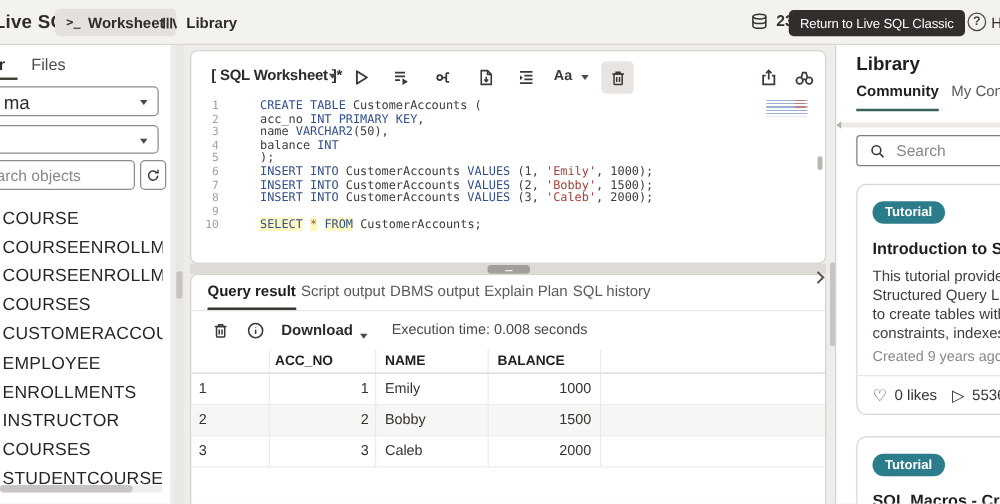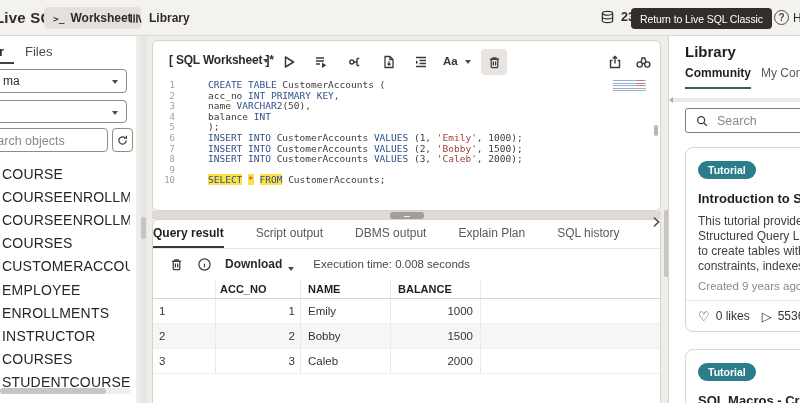--- a/index.html
+++ b/index.html
@@ -20,21 +20,21 @@
   .classic-btn { position:absolute; right:28px; top:8px; height:21px; display:flex; align-items:center; padding:0 9px; background:#322e2b; color:#fff; border-radius:4px; font-size:10.5px; letter-spacing:-.1px; white-space:nowrap; }
   .help-circle { position:absolute; right:11px; top:10px; width:15px; height:15px; border:1.4px solid #4d4a46; border-radius:50%; font-size:10px; font-weight:700; color:#4d4a46; display:flex; align-items:center; justify-content:center; }
   .help-frag { position:absolute; left:793px; top:11px; font-size:12px; color:#2f2c29; }
 
   
   #sidebar { position:absolute; left:0; top:36px; width:136px; height:367px; background:#fff; overflow:hidden; }
   .side-tab-nav { position:absolute; left:-56px; top:8px; font-size:13px; font-weight:600; color:#2f2c29; }
   .side-tab-underline { position:absolute; left:-56px; top:26px; width:70px; height:2px; background:#44403c; }
   .side-tab-files { position:absolute; left:25px; top:8px; font-size:13px; color:#4e4b47; }
   .sel { position:absolute; left:-40px; width:167px; height:24px; background:#fff; border:1px solid #8f8b87; border-radius:4px; }
-  .sel .val { position:absolute; left:42px; top:4px; font-size:12px; color:#2f2c29; }
+  .sel .val { position:absolute; left:42px; top:4px; font-size:15px; color:#2f2c29; }
   .sel .caret { position:absolute; right:8px; top:10px; }
   #schema-select { top:33px; }
   #select-2 { top:64px; height:23px; }
   .search-box { position:absolute; left:-30px; top:92px; width:138px; height:24px; border:1px solid #8f8b87; border-radius:4px; background:#fff; overflow:hidden; }
   .search-box .ph { position:absolute; left:11px; top:5px; font-size:12.5px; color:#8c8884; white-space:nowrap; }
   .refresh-btn { position:absolute; left:112px; top:92px; width:21px; height:24px; border:1px solid #8f8b87; border-radius:4px; background:#fff; display:flex; align-items:center; justify-content:center; }
   #object-list { position:absolute; left:0; top:126px; width:130px; }
   .obj-item { height:23.2px; display:flex; align-items:center; padding-left:2px; font-size:14px; letter-spacing:.2px; color:#262626; white-space:nowrap; overflow:hidden; }
   .side-hscroll { position:absolute; left:0; top:352px; width:130px; height:6px; background:#f0eeec; border-radius:3px; }
   .side-hscroll .thumb { position:absolute; left:0; top:0; width:106px; height:6px; background:#c7c4c1; border-radius:3px; }
@@ -52,37 +52,37 @@
   .aa-caret { position:absolute; left:312px; top:19px; }
   .trash-box { position:absolute; left:328px; top:8px; width:26px; height:26px; background:#e7e4e1; border-radius:4px; display:flex; align-items:center; justify-content:center; }
 
   #editor-lines { position:absolute; left:0; top:39px; right:10px; font-family:"DejaVu Sans Mono",monospace; font-size:9.5px; color:#3f3c39; }
   .cl { height:10.6px; line-height:10.6px; white-space:pre; }
   .ln { display:inline-block; width:22px; text-align:right; font-size:9px; color:#a5a19d; }
   .ct { position:absolute; left:55px; white-space:pre; }
   .tk-kw { color:#31508c; }
   .tk-str { color:#a5423a; }
   .tk-pl { color:#3f3c39; }
-  .tk-sel { background:#fde047; }
+  .tk-sel { background:#fef9c3; }
   .minimap { position:absolute; left:460px; top:39px; width:33px; height:13px;
     background:
       repeating-linear-gradient(to bottom, rgba(143,168,204,.9) 0 1px, rgba(0,0,0,0) 1px 2.6px);
   }
   .minimap .red { position:absolute; right:2px; top:0; width:8px; height:8px;
       background: repeating-linear-gradient(to bottom, rgba(192,122,114,.9) 0 1px, rgba(0,0,0,0) 1px 2.6px); }
   .ed-vthumb { position:absolute; right:2px; top:84px; width:4px; height:11px; background:#b8b5b2; border-radius:2px; }
 
   
   #splitter { position:absolute; left:152px; top:211px; width:509px; height:8px; background:#dedbd7; }
   #splitter .handle { position:absolute; left:50%; margin-left:-17px; top:0.5px; width:34px; height:7px; background:#a29e9a; border-radius:3px; }
   #splitter .notch { position:absolute; left:50%; margin-left:-3px; top:2px; width:6px; height:3px; border-bottom:1.5px solid #f1efec; }
 
   
   #results-card { position:absolute; left:152px; top:219px; width:509px; height:190px; background:#fff; border:1px solid #d6d2ce; border-radius:6px; overflow:hidden; }
-  #results-tabs { position:absolute; left:0; top:0; right:0; height:29px; display:flex; align-items:flex-end; gap:32px; border-bottom:1px solid #e9e6e3; }
+  #results-tabs { position:absolute; left:0; top:0; right:0; height:29px; display:flex; align-items:flex-end; padding-left:13px; gap:4px; border-bottom:1px solid #e9e6e3; }
   .rtab { font-size:12px; color:#5c5956; padding-bottom:8px; white-space:nowrap; }
   .rtab.active { color:#211f1d; font-weight:700; border-bottom:2px solid #3a3632; padding-bottom:6px; }
   .res-toolbar { position:absolute; left:0; top:29px; right:0; height:30px; display:flex; align-items:center; padding-left:16px; gap:13px; }
   .dl-wrap { display:flex; align-items:flex-end; gap:6px; }
   .dl-lbl { font-size:12px; font-weight:600; color:#2e2b28; }
   .exec-time { font-size:11.5px; color:#4b4845; margin-left:6px; }
   #grid { position:absolute; left:0; top:60px; right:0; }
   .g-head { height:19px; display:flex; align-items:center; border-bottom:1px solid #d8d4d0; font-size:11px; font-weight:700; color:#211f1d; }
   .g-row { height:25px; display:flex; align-items:center; font-size:11.5px; color:#37342f; border-bottom:1px solid #f0eeea; }
   .g-row.alt { background:#f7f6f4; }

